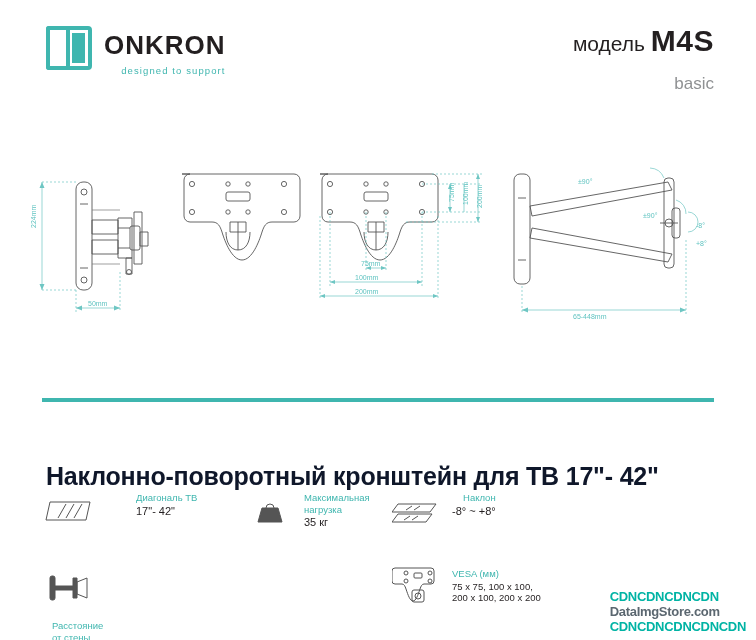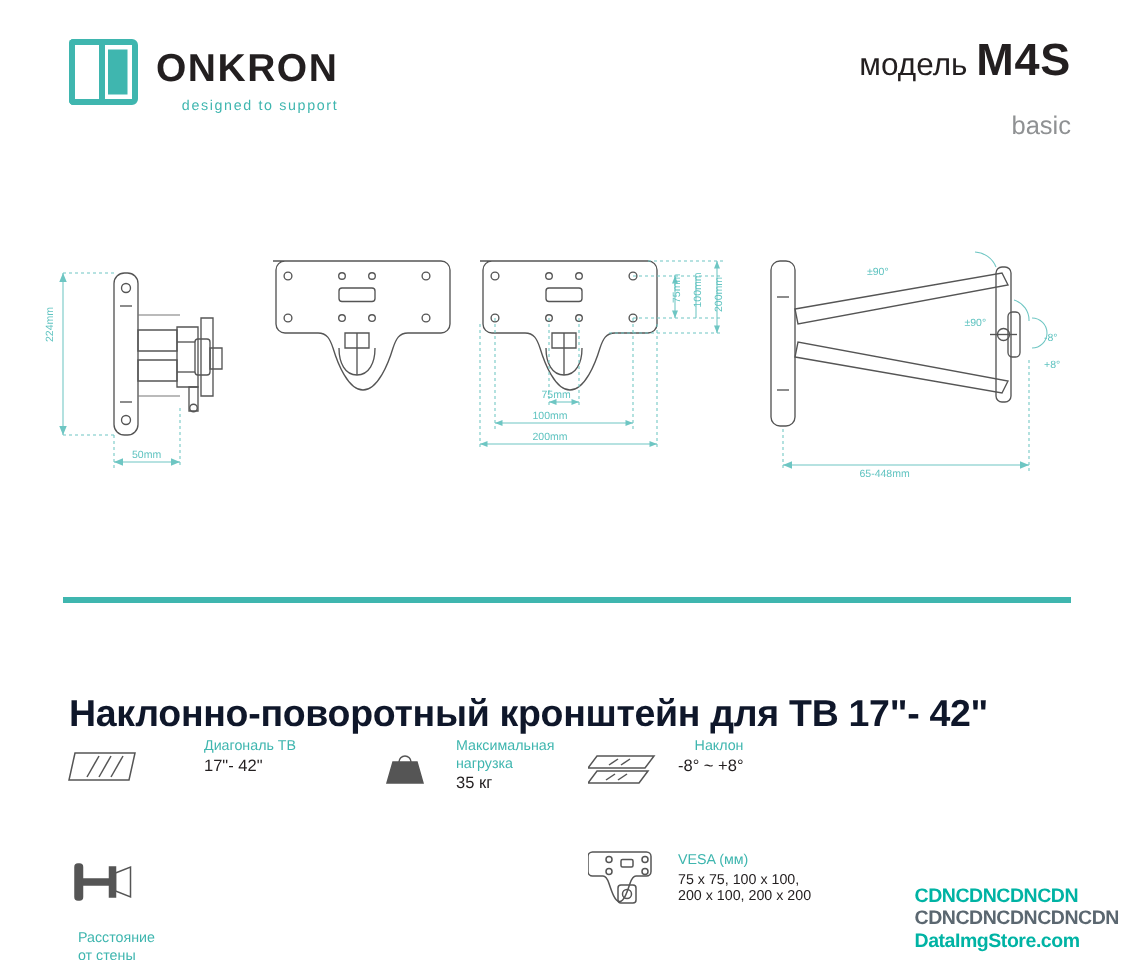--- a/index.html
+++ b/index.html
@@ -341,17 +341,17 @@
           <div class="ftitle">VESA (мм)</div>
           <div class="fval small" style="white-space:pre-line;">75 x 75, 100 x 100,
 200 x 100, 200 x 200</div>
         </div>
       </div>
     </div>
   </div>
 
   <div class="wm">
     <div>CDNCDNCDNCDN</div>
+    <div>DataImgStore.com</div>
     <div>CDNCDNCDNCDNCDN</div>
-    <div>DataImgStore.com</div>
   </div>
 
 </div>
 
 </body></html>

